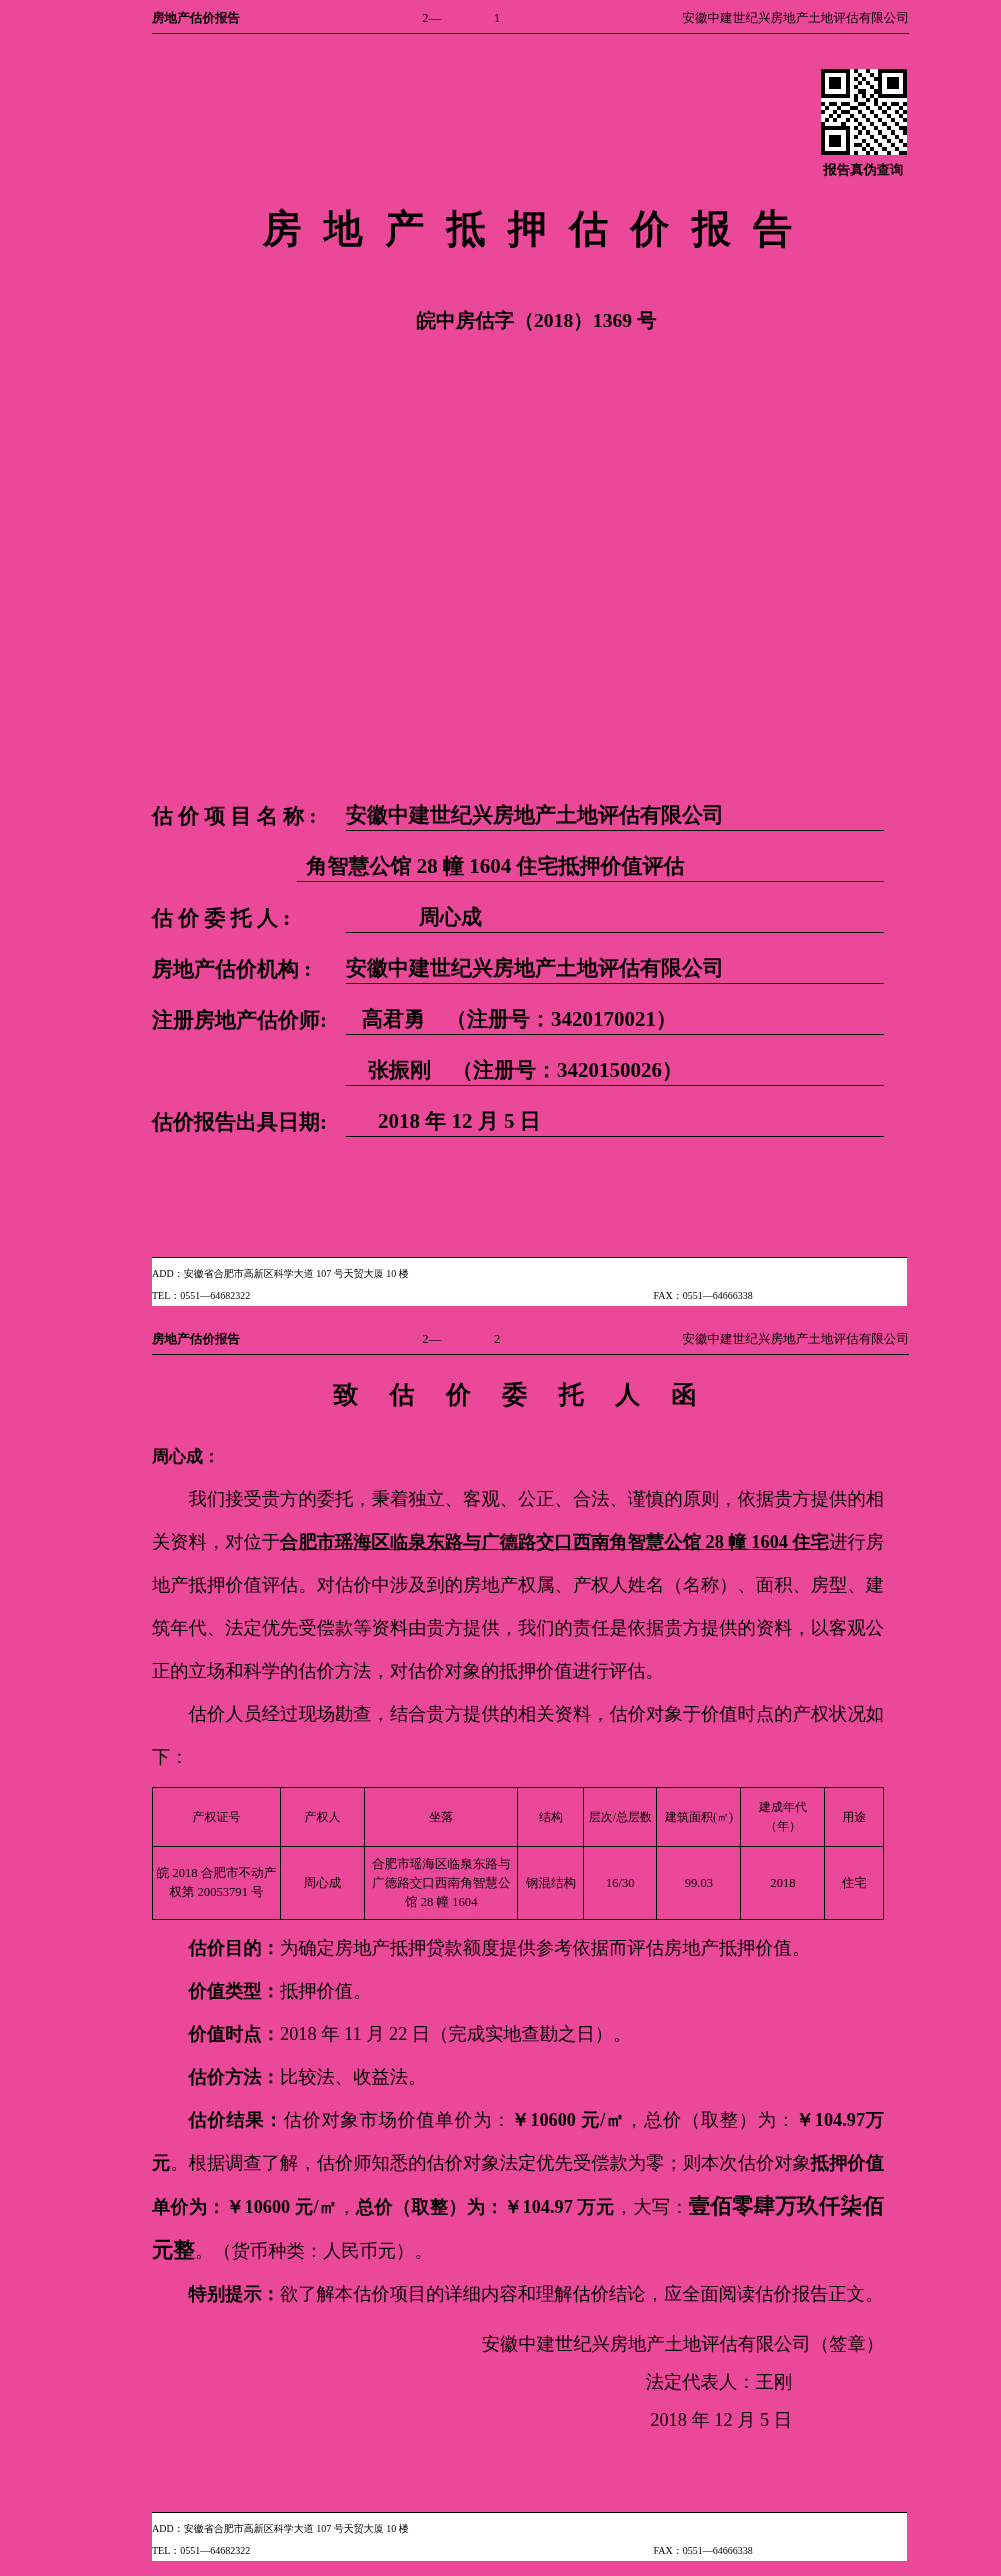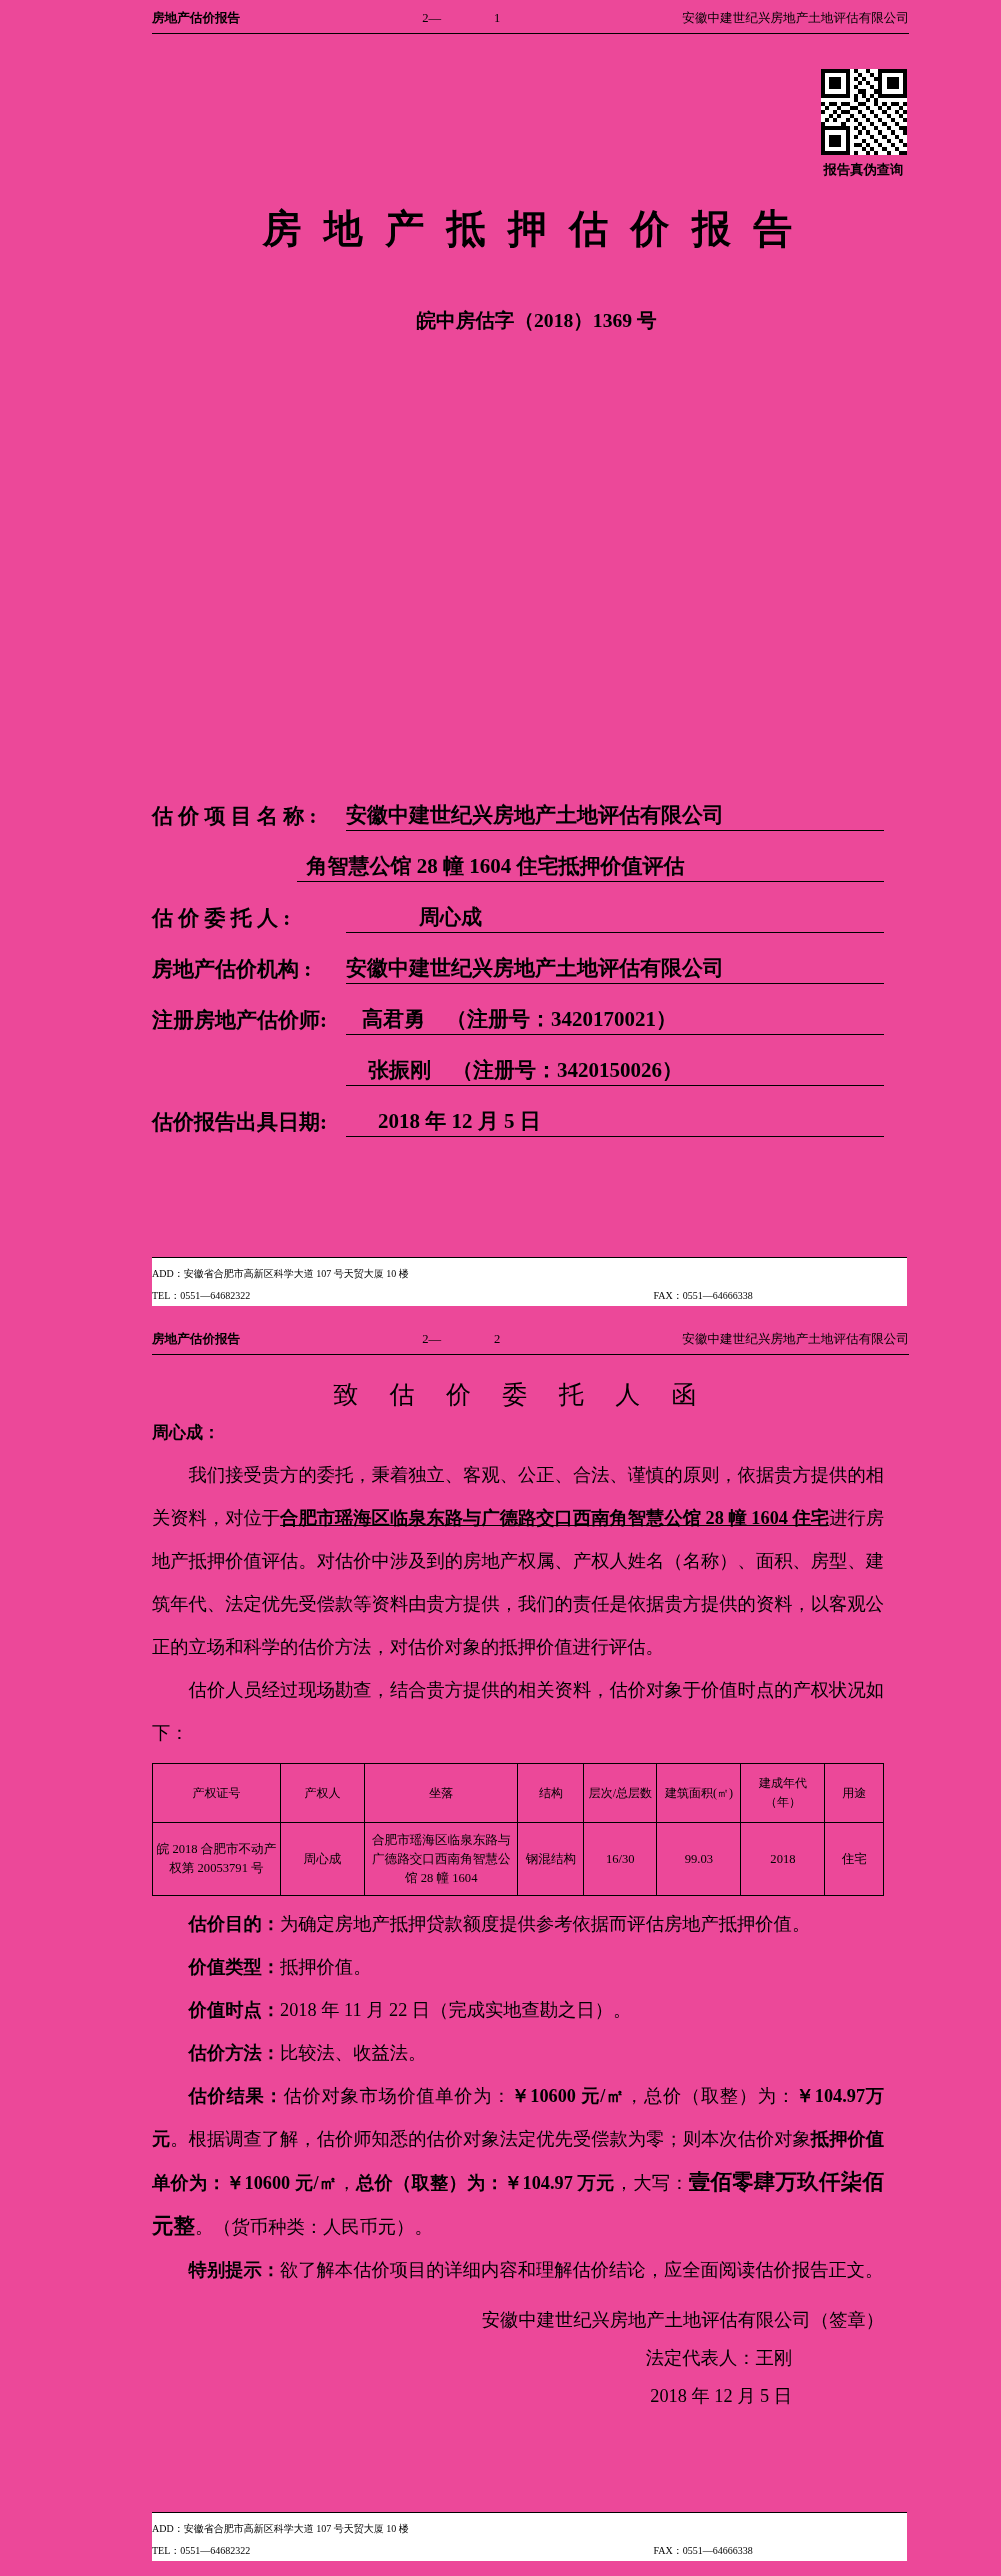--- a/index.html
+++ b/index.html
@@ -57,22 +57,22 @@
     flex:1; border-bottom:1.3px solid #000;
     padding-bottom:1.3px; white-space:pre; overflow:hidden;
   }
   .pl15 { padding-left:9.5px; } .pl25 { padding-left:16px;margin-top:20px; }
   .pl35 { padding-left:22px; } .pl50 { padding-left:32px; }
   .pl115 { padding-left:73px; }
 
   
   .p2content { position:relative; margin:44px 118px 0 152px; padding-top:2.5px; }
   .letter-title {
-    text-align:center; font-size:25px; font-weight:normal;
-    letter-spacing:6.3px; margin:10px 0 0; white-space:pre;
+    text-align:center; font-size:25px; font-weight:bold;
+    letter-spacing:6.3px; margin:10px 0 24px; white-space:pre;
   }
   .salutation { font-size:17px; font-weight:bold; line-height:43px; }
   .body-p { font-size:18.3px; line-height:43px; text-align:justify; }
   .indent { text-indent:2em; }
   .b { font-weight:bold; }
   .u { text-decoration:underline; }
   .big { font-size:21.5px; }
 
   .prop-table { width:100%; border-collapse:collapse; table-layout:fixed; margin:8.8px 0 6.3px; }
   .prop-table th, .prop-table td {

